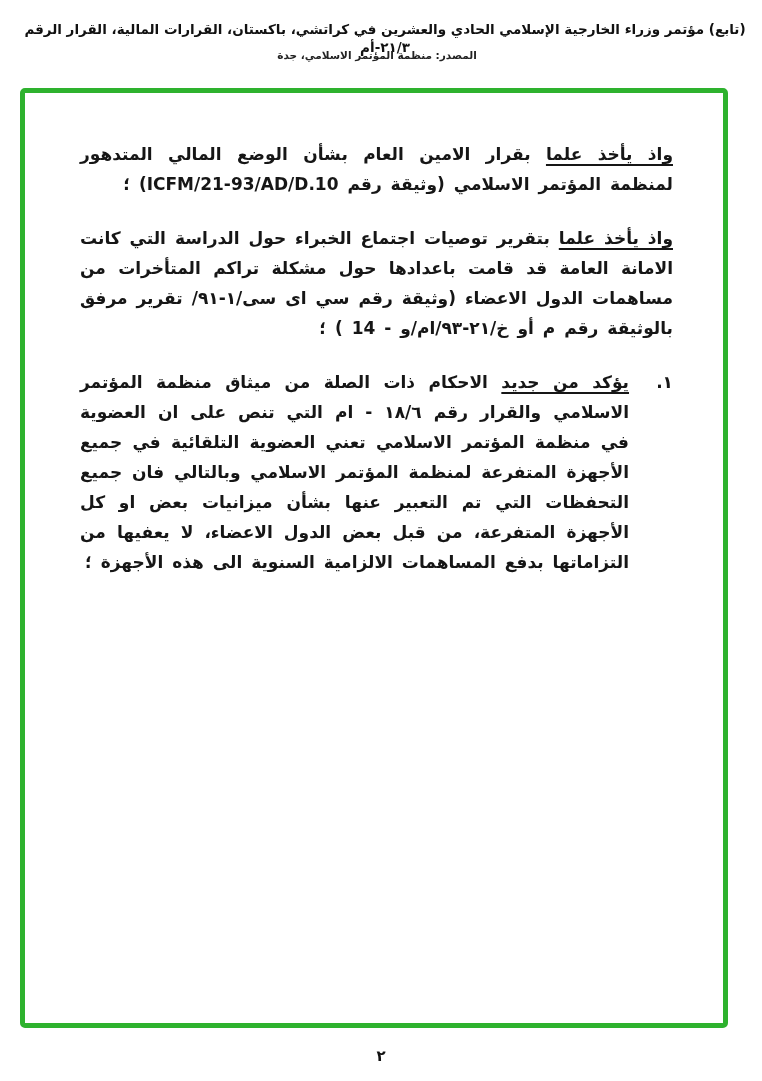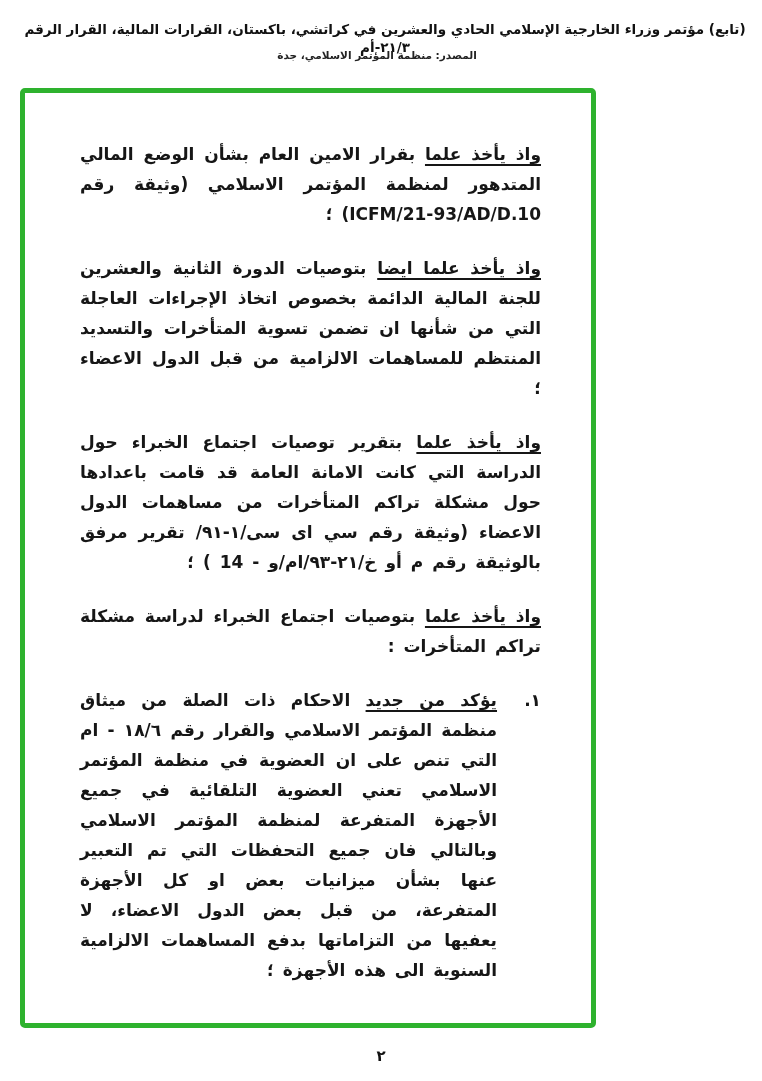--- a/index.html
+++ b/index.html
@@ -18,21 +18,21 @@
     color:#111;
   }
   .header-source {
     position:absolute; top:49px; left:0; right:8px;
     text-align:center; direction:rtl;
     font-weight:bold; font-size:10.5px;
     color:#222;
   }
   .frame {
     position:absolute; top:88px; left:20px;
-    width:576px; height:940px;
+    width:708px; height:940px;
     border:5px solid #2eb22e;
     border-radius:5px;
     box-sizing:border-box;
     padding:46px 50px 16px 55px;
     background:#ffffff;
   }
   .doc {
     direction:rtl;
     text-align:justify;
     font-size:17px;
@@ -64,31 +64,25 @@
 
 <div class="header-source">المصدر: منظمة المؤتمر الاسلامي، جدة</div>
 
 <div class="frame" style="border-color: rgb(46, 178, 46);">
   <div class="doc">
 
     <p class="para">
       <span class="lead">واذ يأخذ علما</span><span> بقرار الامين العام بشأن الوضع المالي المتدهور لمنظمة المؤتمر الاسلامي (وثيقة رقم ICFM/21-93/AD/D.10) ؛</span>
     </p>
 
-    <p class="para">
-      <span class="lead">واذ يأخذ علما ايضا</span><span> بتوصيات الدورة الثانية والعشرين للجنة المالية الدائمة بخصوص اتخاذ الإجراءات العاجلة التي من شأنها ان تضمن تسوية المتأخرات والتسديد المنتظم للمساهمات الالزامية من قبل الدول الاعضاء ؛</span>
-    </p>
 
     <p class="para">
       <span class="lead">واذ يأخذ علما</span><span> بتقرير توصيات اجتماع الخبراء حول الدراسة التي كانت الامانة العامة قد قامت باعدادها حول مشكلة تراكم المتأخرات من مساهمات الدول الاعضاء (وثيقة رقم سي اى سى/١-٩١/ تقرير مرفق بالوثيقة رقم م أو خ/٢١-٩٣/ام/و - 14 ) ؛</span>
     </p>
 
-    <p class="para">
-      <span class="lead">واذ يأخذ علما</span><span> بتوصيات اجتماع الخبراء لدراسة مشكلة تراكم المتأخرات :</span>
-    </p>
 
     <div class="item">
       <span class="item-marker">١.</span>
       <span class="item-body">
         <span class="lead">يؤكد من جديد</span><span> الاحكام ذات الصلة من ميثاق منظمة المؤتمر الاسلامي والقرار رقم ١٨/٦ - ام التي تنص على ان العضوية في منظمة المؤتمر الاسلامي تعني العضوية التلقائية في جميع الأجهزة المتفرعة لمنظمة المؤتمر الاسلامي وبالتالي فان جميع التحفظات التي تم التعبير عنها بشأن ميزانيات بعض او كل الأجهزة المتفرعة، من قبل بعض الدول الاعضاء، لا يعفيها من التزاماتها بدفع المساهمات الالزامية السنوية الى هذه الأجهزة ؛</span>
       </span>
     </div>
 
   </div>
 </div>

